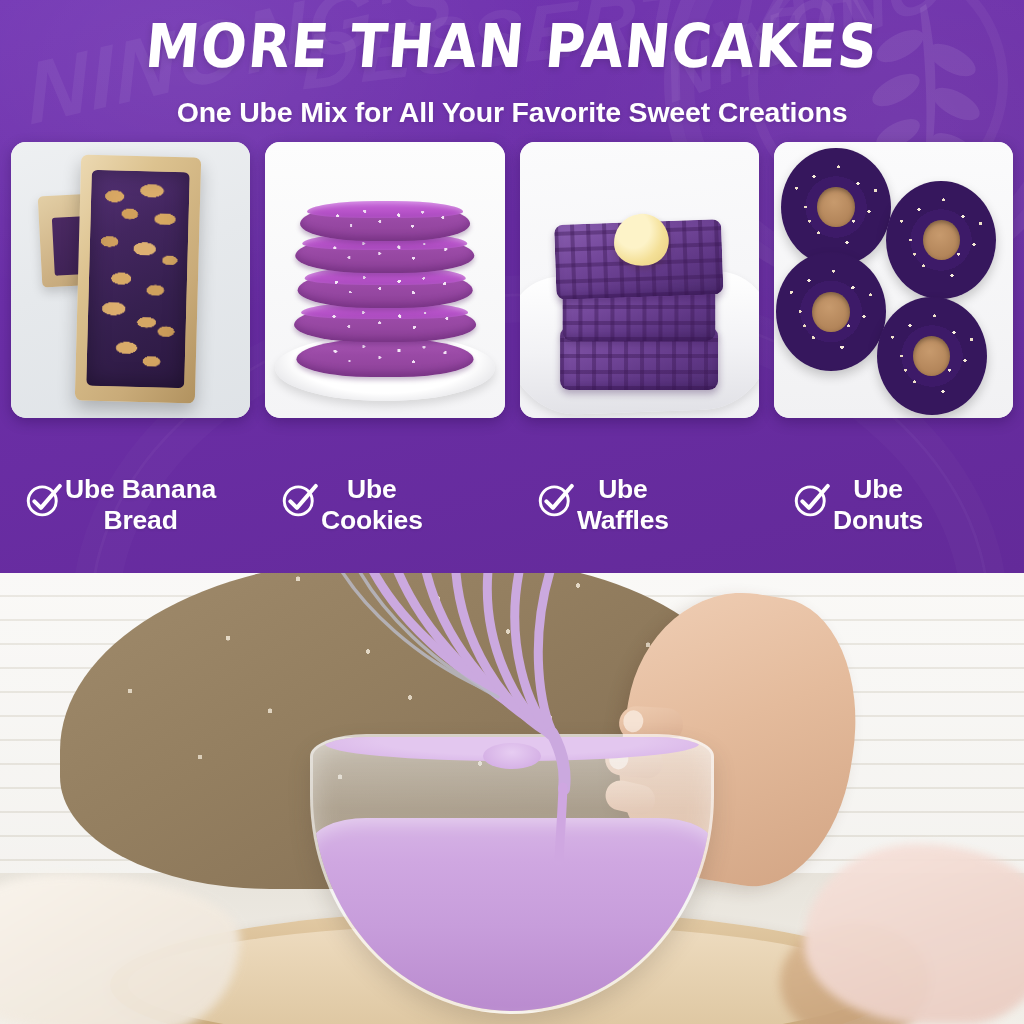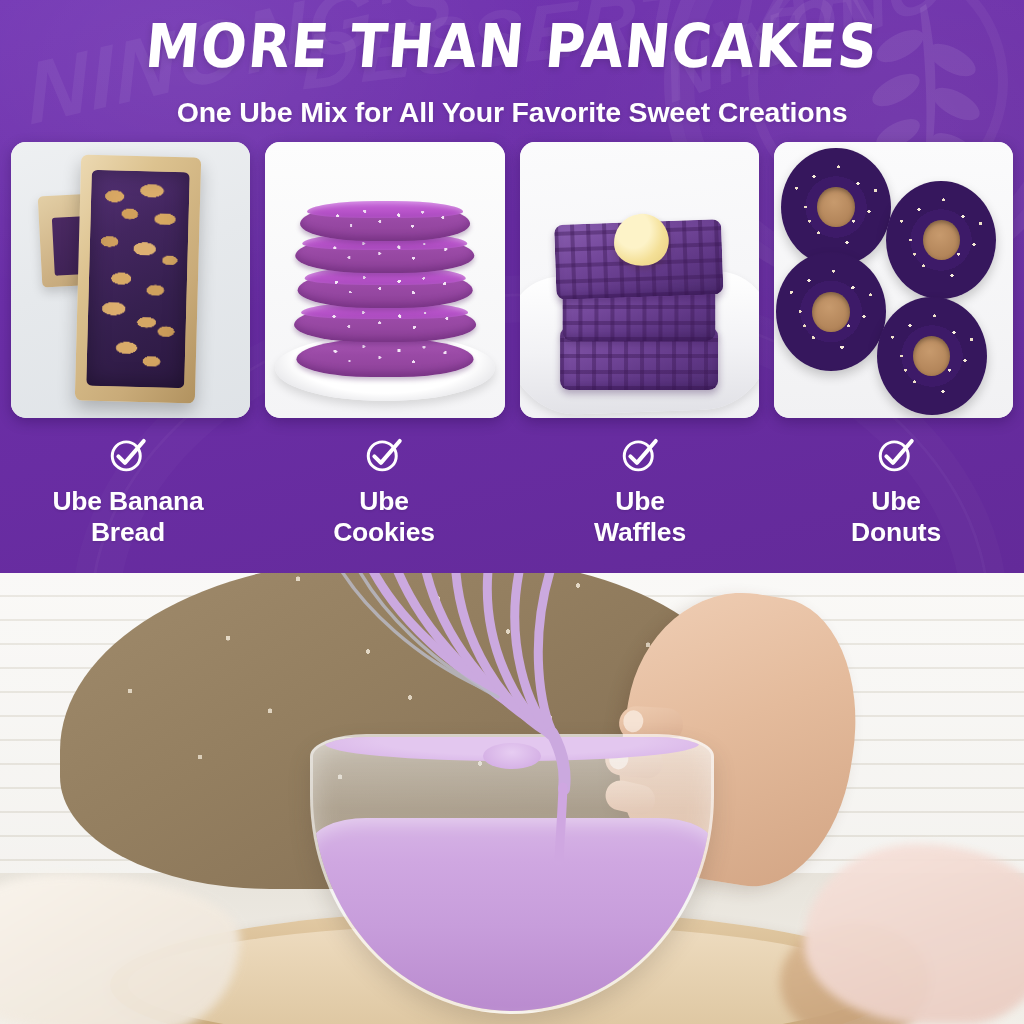--- a/index.html
+++ b/index.html
@@ -249,21 +249,21 @@
   .d2 { left:47%; top:14%; }
   .d3 { left:1%;  top:40%; }
   .d4 { left:43%; top:56%; }
 
   
   .features {
     position:absolute; left:0; top:434px; width:1024px; height:132px;
     display:flex;
   }
   .feat {
-    flex:1 1 0; display:flex; flex-direction:column; align-items:center;
+    flex:1 1 0; display:flex; flex-direction:row; align-items:center;margin-left:23px;
   }
   .check { width:42px; height:42px; display:block; }
   .feat-label {
     margin-top:10px; color:#ffffff; text-align:center;
     font-size:26.5px; line-height:31px; font-weight:700; letter-spacing:-.2px;
     white-space:pre-line;
     text-shadow:0 1px 3px rgba(0,0,0,.12);
   }
 
   

